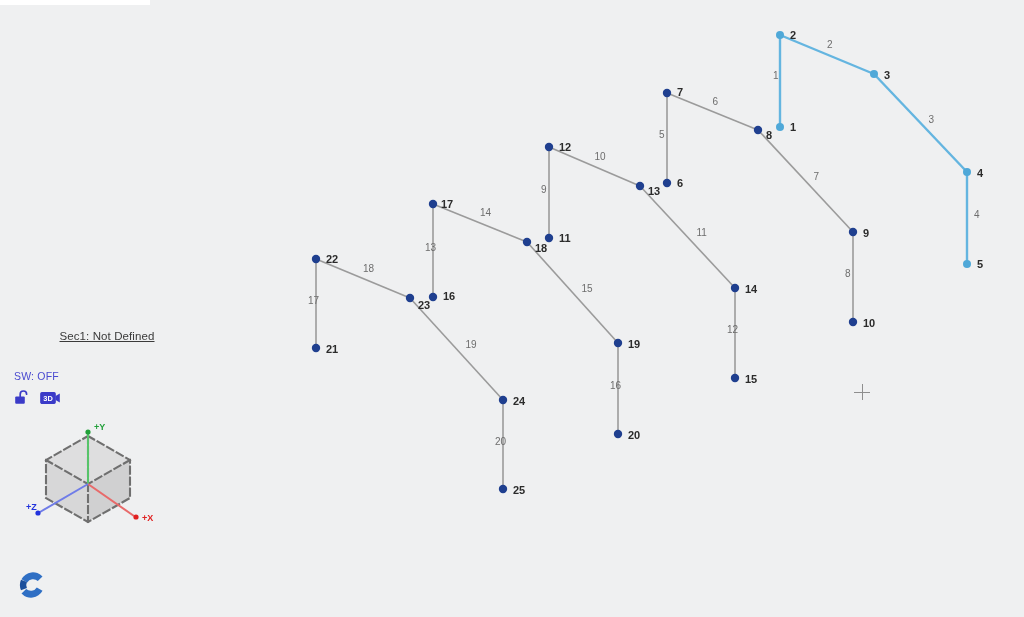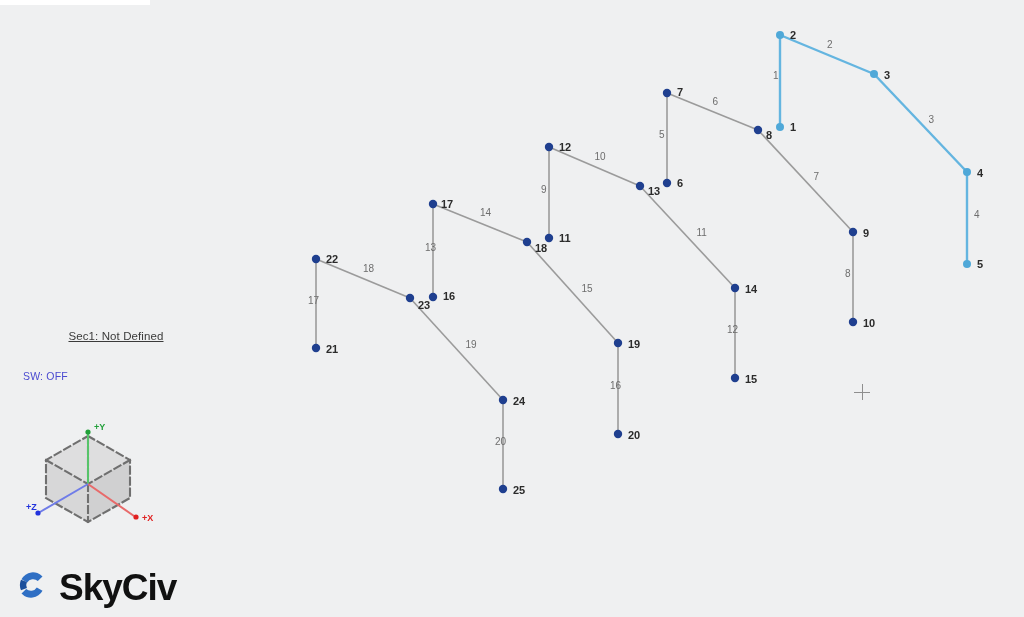--- a/index.html
+++ b/index.html
@@ -56,21 +56,21 @@
   }
   .member-label {
     font-family: "Liberation Sans", sans-serif;
     font-size: 10px;
     fill: #6d6d6d;
   }
 
   
   #hud {
     position: absolute;
-    left: 23px;
+    left: 14px;
     top: 330px;
     width: 190px;
   }
   #section-status {
     font-size: 11.5px;
     color: #3b3b3b;
     text-decoration: underline;
     text-align: center;
     width: 150px;
     margin-left: 18px;
@@ -250,20 +250,37 @@
         <text x="513" y="405" class="node-label">24</text>
         <text x="513" y="494" class="node-label">25</text>
       </g>
   </svg>
 
   <div id="hud">
     <div id="section-status">Sec1: Not Defined</div>
 
     <div id="selfweight-status">SW: OFF</div>
 
+    <div id="hud-icons">
+
+      <span class="hud-ico">
+        <svg width="17" height="18" viewBox="0 0 17 18" xmlns="http://www.w3.org/2000/svg">
+          <path d="M6.2 7.4 V5.2 a3.2 3.2 0 0 1 6.4 0" fill="none" stroke="#3b3bc8" stroke-width="1.7" stroke-linecap="round"></path>
+          <rect x="1.2" y="7.4" width="9.6" height="7.4" rx="1.1" fill="#3b3bc8"></rect>
+        </svg>
+      </span>
+
+      <span class="hud-ico">
+        <svg width="21" height="14" viewBox="0 0 21 14" xmlns="http://www.w3.org/2000/svg">
+          <rect x="0.8" y="1.6" width="14.4" height="10.8" rx="1.2" fill="#3b3bc8" stroke="#3b3bc8" stroke-width="1.2"></rect>
+          <path d="M15.6 5.0 L19.8 2.4 L19.8 11.6 L15.6 9.0 Z" fill="#3b3bc8"></path>
+          <text x="8.0" y="9.6" text-anchor="middle" font-family="Liberation Sans, sans-serif" font-size="7.4" font-weight="bold" fill="#ffffff">3D</text>
+        </svg>
+      </span>
+    </div>
   </div>
 
   <div id="view-gizmo">
     <svg width="160" height="120" viewBox="0 0 160 120" xmlns="http://www.w3.org/2000/svg">
 
       <g>
         <polygon points="70,18 112,42 70,66 28,42" fill="#d8d8d8" fill-opacity="0.75" stroke="none"></polygon>
         <polygon points="28,42 70,66 70,104 28,80" fill="#cfcfcf" fill-opacity="0.75" stroke="none"></polygon>
         <polygon points="70,66 112,42 112,80 70,104" fill="#c6c6c6" fill-opacity="0.75" stroke="none"></polygon>
       </g>
@@ -294,18 +311,17 @@
   </div>
 
   <div id="logo">
     <span>
       <svg width="40" height="40" viewBox="0 0 40 40" xmlns="http://www.w3.org/2000/svg">
         <path d="M30.5 11.5 A13 13 0 0 0 9.5 14.2 L15.2 17.6 A7 7 0 0 1 25.8 16.0 Z" fill="#2f6fc4"></path>
         <path d="M9.5 28.5 A13 13 0 0 0 30.5 25.8 L24.8 22.4 A7 7 0 0 1 14.2 24.0 Z" fill="#2f6fc4"></path>
         <path d="M9.0 14.8 A13 13 0 0 0 9.0 25.2 L14.9 22.9 A7 7 0 0 1 14.9 17.1 Z" fill="#1a4f9c"></path>
       </svg>
     </span>
-    <span id="logo-text">SkyCiv</span>
   </div>
 
   <div id="cursor-crosshair"></div>
 
 </div>
 
 </body></html>

